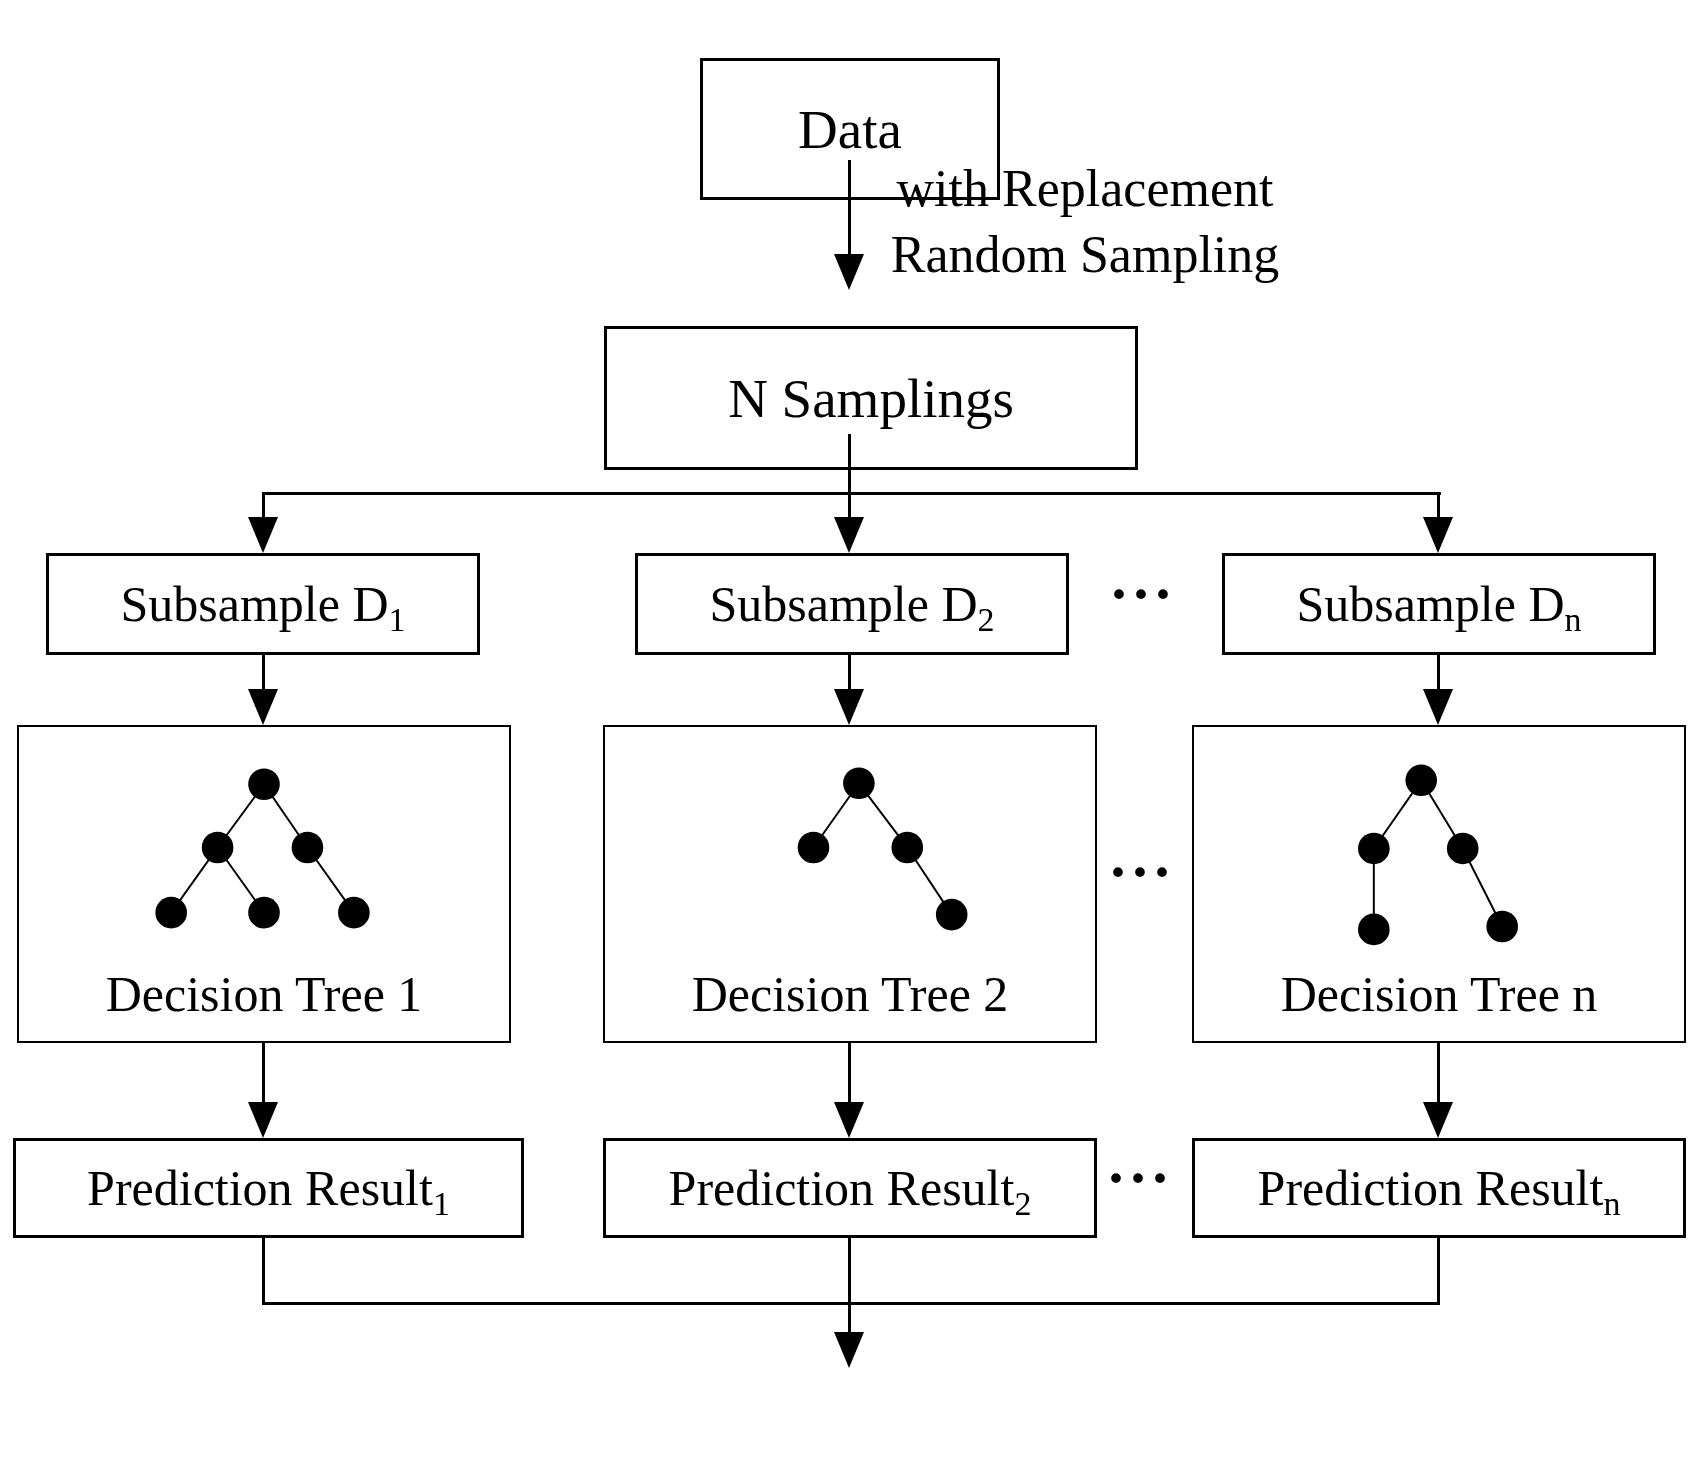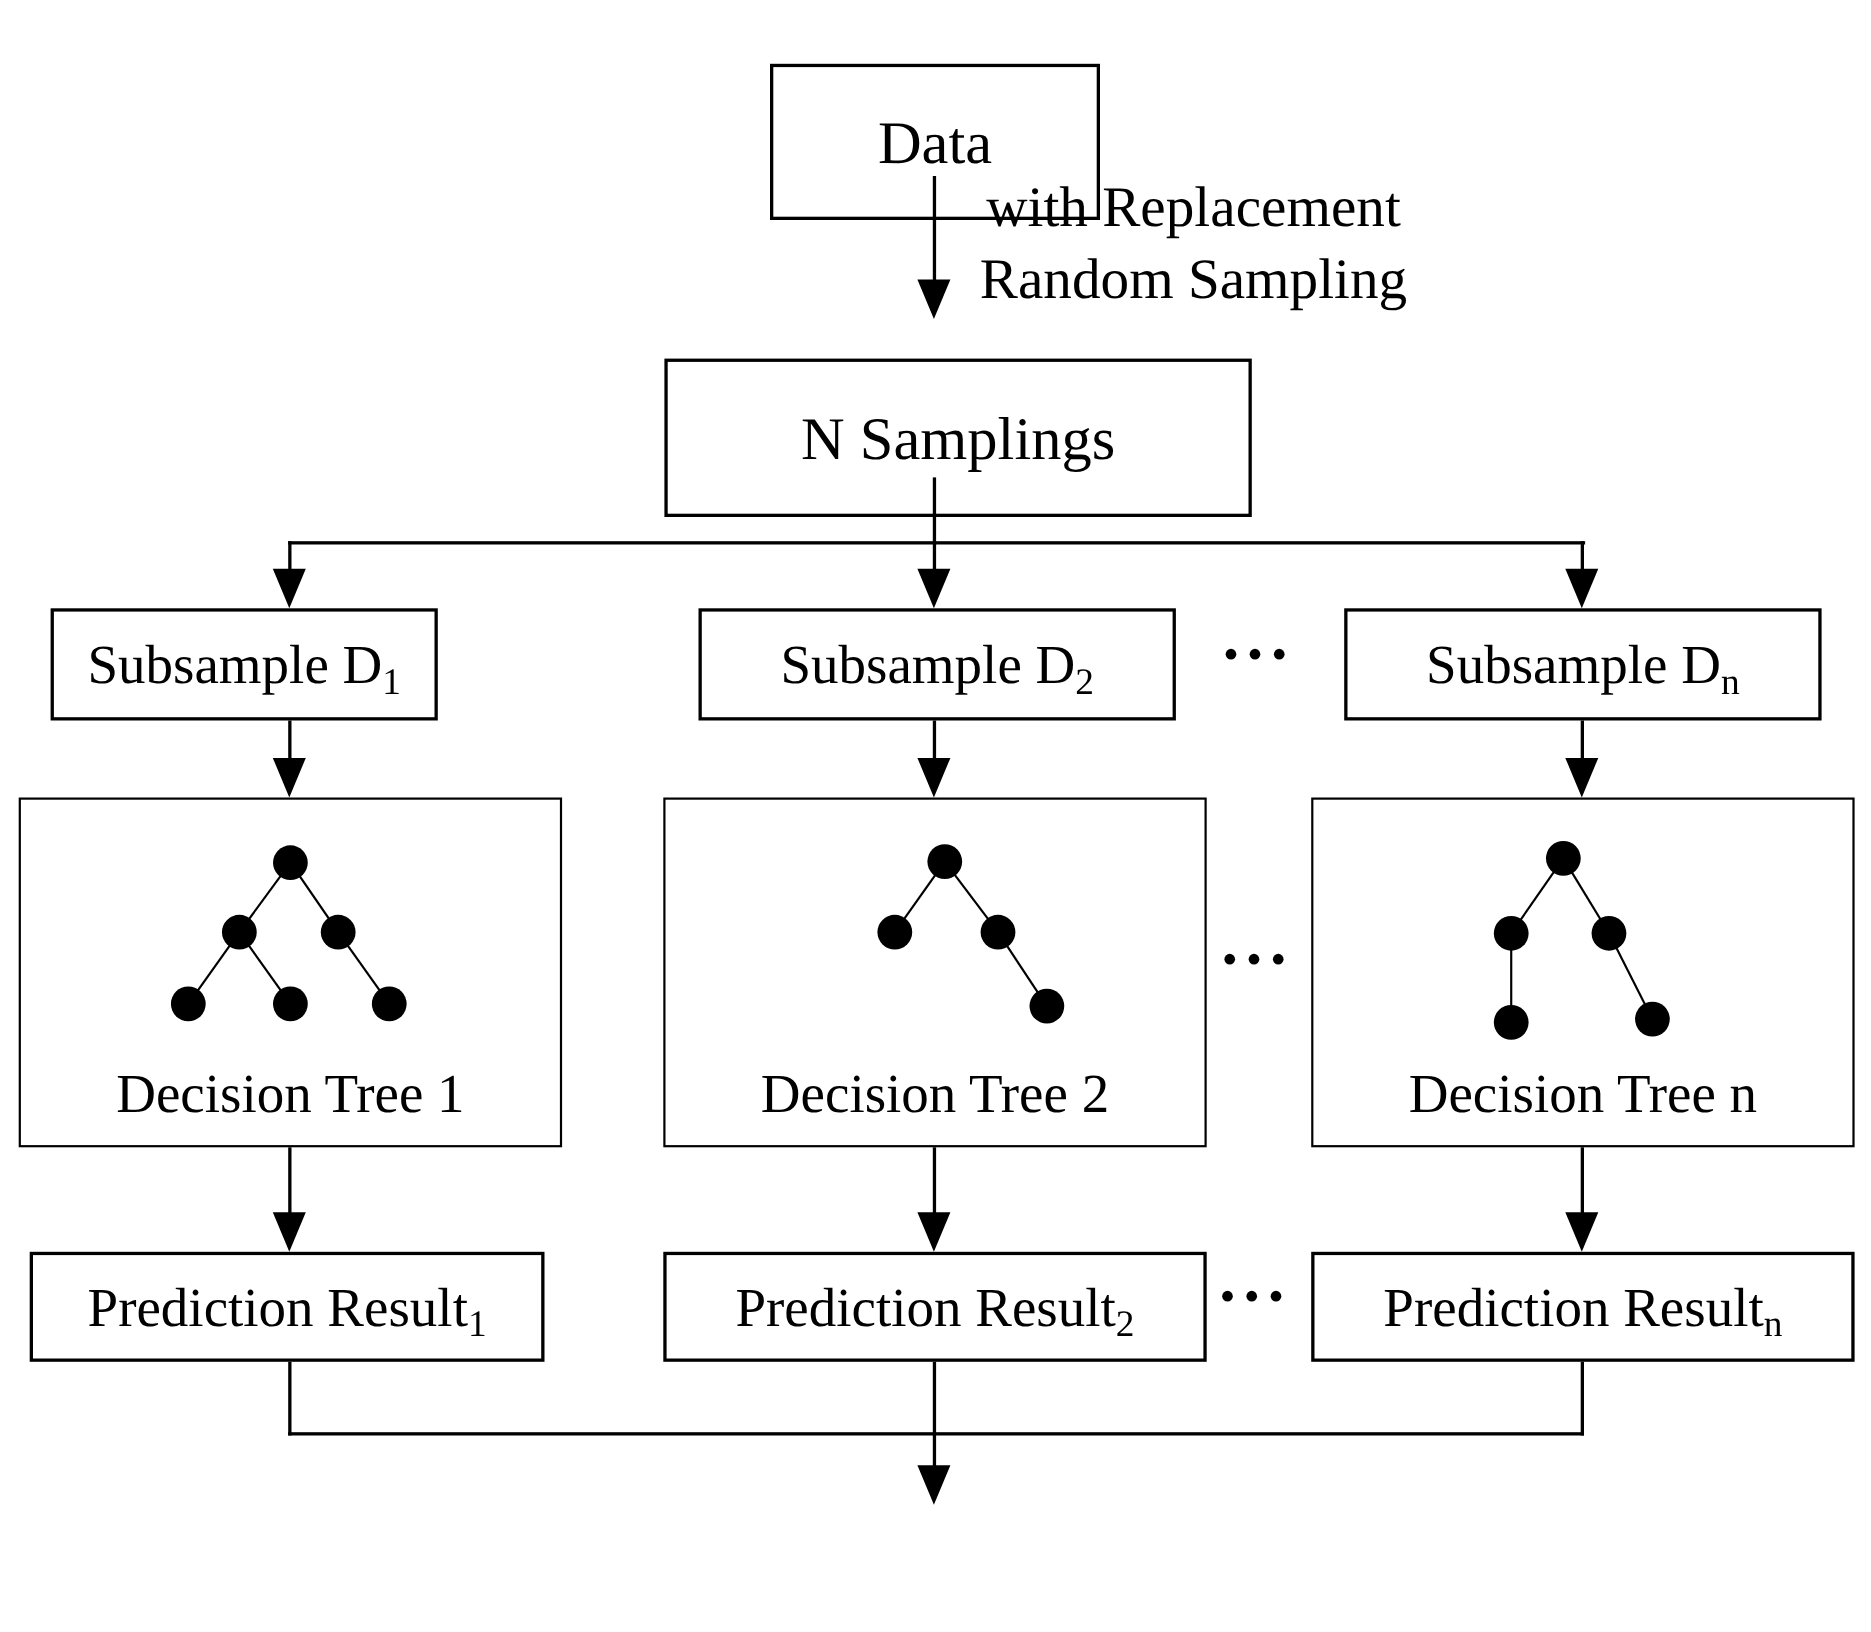--- a/index.html
+++ b/index.html
@@ -33,21 +33,21 @@
 
   <div class="annotation" style="left:880px;top:156px;width:410px;">
     <div>with Replacement</div>
     <div>Random Sampling</div>
   </div>
 
   <div class="box lbl-lg" style="left:604px;top:286px;width:534px;height:144px;">
     <span>N Samplings</span>
   </div>
 
-  <div class="box lbl-md" style="left:46px;top:553px;width:352px;height:102px;">
+  <div class="box lbl-md" style="left:46px;top:553px;width:434px;height:102px;">
     <span><span>Subsample D</span><sub class="sx">1</sub></span>
   </div>
   <div class="box lbl-md" style="left:635px;top:553px;width:434px;height:102px;">
     <span><span>Subsample D</span><sub class="sx">2</sub></span>
   </div>
   <div class="box lbl-md" style="left:1222px;top:553px;width:434px;height:102px;">
     <span><span>Subsample D</span><sub class="sx">n</sub></span>
   </div>
 
   <div class="dots" style="left:1142px;top:599px;">···</div>
@@ -104,21 +104,21 @@
         <circle cx="271" cy="123" r="16"></circle>
         <circle cx="181" cy="205" r="16"></circle>
         <circle cx="311" cy="202" r="16"></circle>
       </g>
     </svg>
     <div class="tree-label lbl-md">Decision Tree n</div>
   </div>
 
   <div class="dots" style="left:1141px;top:877px;">···</div>
 
-  <div class="box lbl-md" style="left:27px;top:1138px;width:468px;height:100px;align-items:center;">
+  <div class="box lbl-md" style="left:13px;top:1138px;width:511px;height:100px;align-items:center;">
     <span><span>Prediction Result</span><sub class="sx">1</sub></span>
   </div>
   <div class="box lbl-md" style="left:603px;top:1138px;width:494px;height:100px;">
     <span><span>Prediction Result</span><sub class="sx">2</sub></span>
   </div>
   <div class="box lbl-md" style="left:1192px;top:1138px;width:494px;height:100px;">
     <span><span>Prediction Result</span><sub class="sx">n</sub></span>
   </div>
 
   <div class="dots" style="left:1139px;top:1183px;">···</div>

